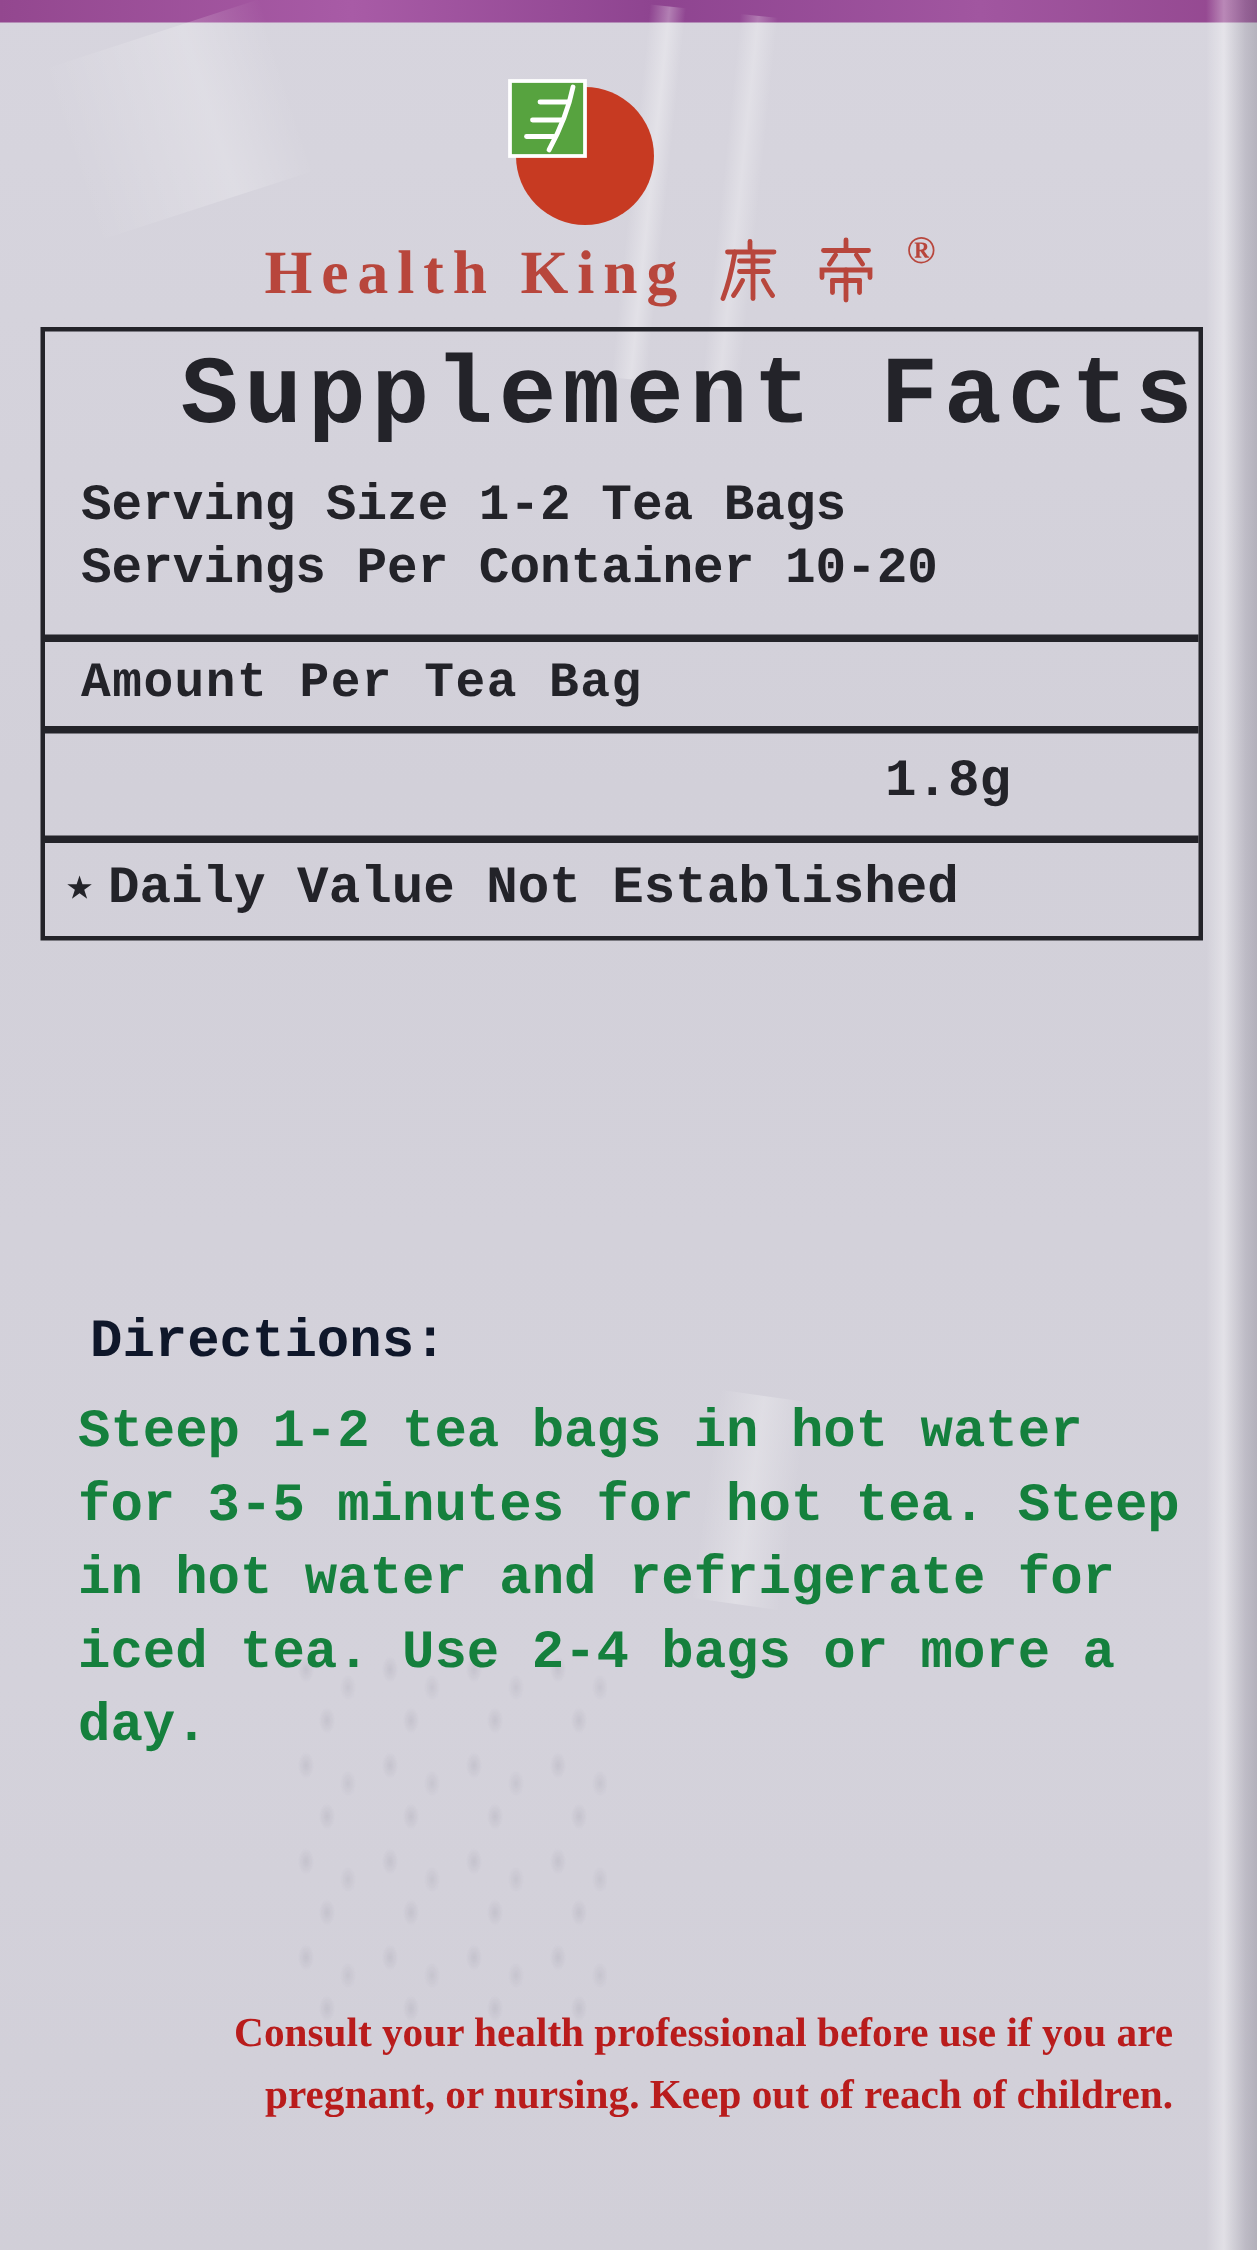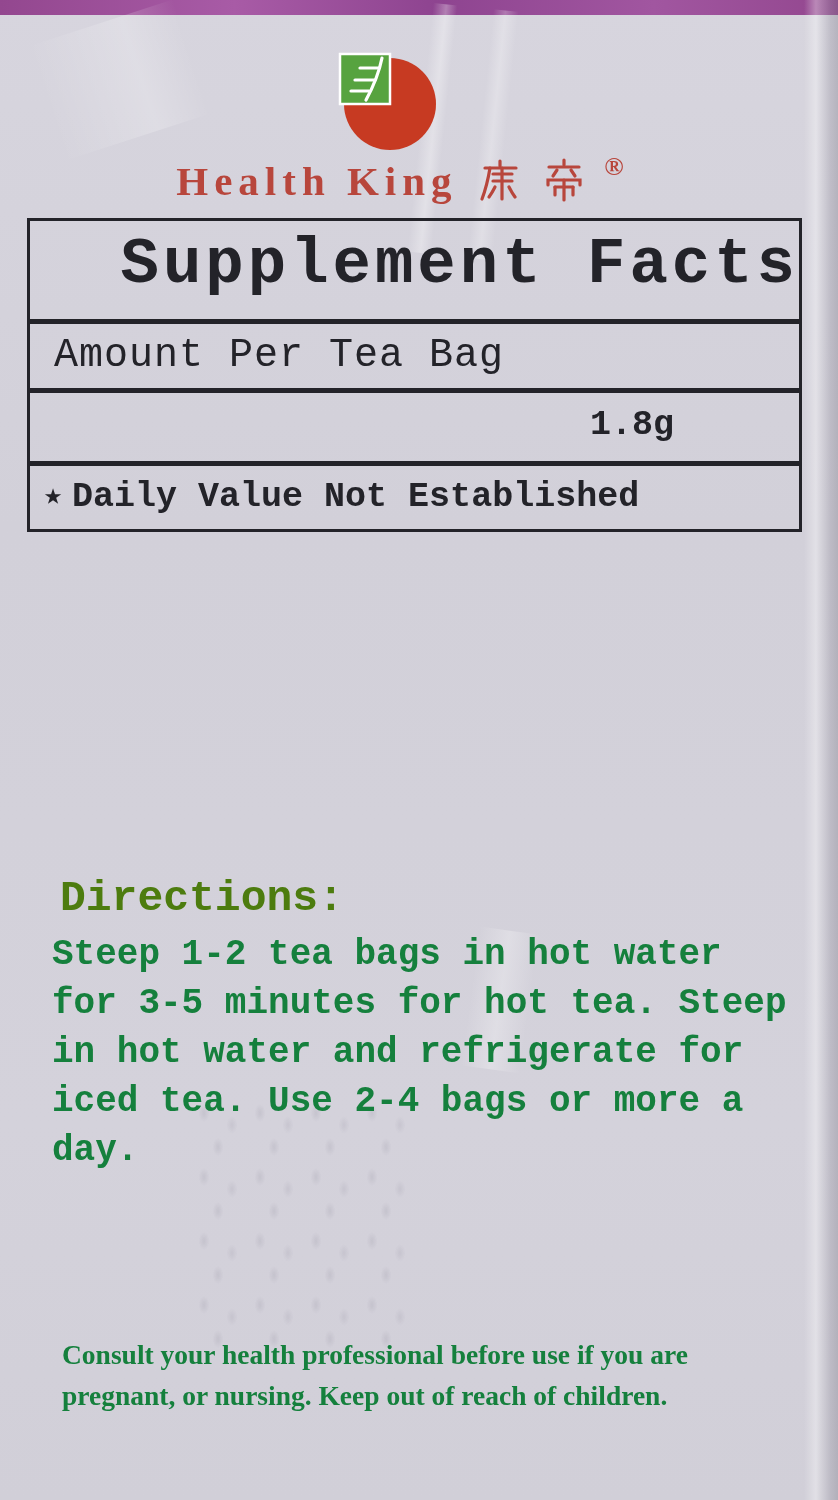--- a/index.html
+++ b/index.html
@@ -59,37 +59,37 @@
     position:absolute;left:27px;top:218px;width:769px;
     border:3px solid #232329;color:#232329;
   }
   .panel-title{
     margin:12px 0 0 20px;font-size:64px;font-weight:bold;letter-spacing:4px;
     line-height:64px;white-space:nowrap;text-align:right;
   }
   .serving-block{margin:20px 0 0 24px;font-size:34px;font-weight:bold;line-height:42px;white-space:nowrap;}
   .rule{height:5px;background:#232329;margin:0;border:0;}
   .r1{margin-top:22px;}
-  .amount-row{margin:0 0 0 24px;padding:9px 0 10px 0;font-size:40px;font-weight:normal;letter-spacing:1px;white-space:nowrap;}
+  .amount-row{margin:0 0 0 24px;padding:9px 0 10px 0;font-size:33px;font-weight:bold;letter-spacing:1px;white-space:nowrap;}
   .blend-row{position:relative;margin:12px 0 0 24px;font-size:35px;font-weight:bold;white-space:nowrap;height:42px;}
   .blend-amount{position:absolute;left:536px;top:0;}
   .ingredients-wrap{position:relative;margin:6px 0 0 95px;font-size:30px;font-weight:bold;line-height:38px;}
   .ing-star{position:absolute;right:16px;bottom:2px;font-size:28px;}
   .r3{margin-top:14px;}
   .dv-row{margin:10px 0 0 14px;padding-bottom:12px;font-size:35px;font-weight:bold;white-space:nowrap;}
   .dv-row .dv-star{font-size:30px;margin-right:10px;vertical-align:2px;}
   .prewrap{white-space:pre-line;}
   
   .other-ing{position:absolute;left:52px;top:818px;font-size:35px;font-weight:bold;color:#232329;white-space:nowrap;}
-  .dir-head{position:absolute;left:60px;top:874px;font-size:43px;font-weight:bold;color:#4d7c0f;}
+  .dir-head{position:absolute;left:60px;top:874px;font-size:36px;font-weight:bold;color:#0f172a;}
   .dir-body{position:absolute;left:52px;top:930px;font-size:36px;font-weight:bold;color:#15803d;line-height:49px;}
   .warning{
     position:absolute;left:62px;top:1334px;width:720px;
     font-family:"Liberation Serif","DejaVu Serif",serif;font-weight:bold;
-    font-size:27.5px;color:#15803d;line-height:41px;
+    font-size:27.5px;color:#b91c1c;line-height:41px;text-align:right;
   }
 </style>
 </head>
 <body>
 
 <div class="page">
 
   <div class="purple-strip"></div>
   <div class="glare glare-top"></div>
   <div class="glare glare-topleft"></div>
@@ -135,20 +135,24 @@
           <path d="M13 29 V37"></path>
         <path d="M31 29 V37"></path>
           <path d="M22 22 V42"></path>
       </g>
     </svg>
     <span class="reg">®</span>
   </div>
 
   <section class="facts-box">
     <h1 class="panel-title">Supplement Facts</h1>
+    <div class="serving-block">
+      <div>Serving Size 1-2 Tea Bags</div>
+      <div>Servings Per Container 10-20</div>
+    </div>
     <div class="rule r1"></div>
     <div class="amount-row">Amount Per Tea Bag</div>
     <div class="rule"></div>
     <div class="blend-row">
       <span class="blend-amount">1.8g</span>
     </div>
     <div class="rule r3"></div>
     <div class="dv-row">
       <span class="dv-star">★</span><span>Daily Value Not Established</span>
     </div>

